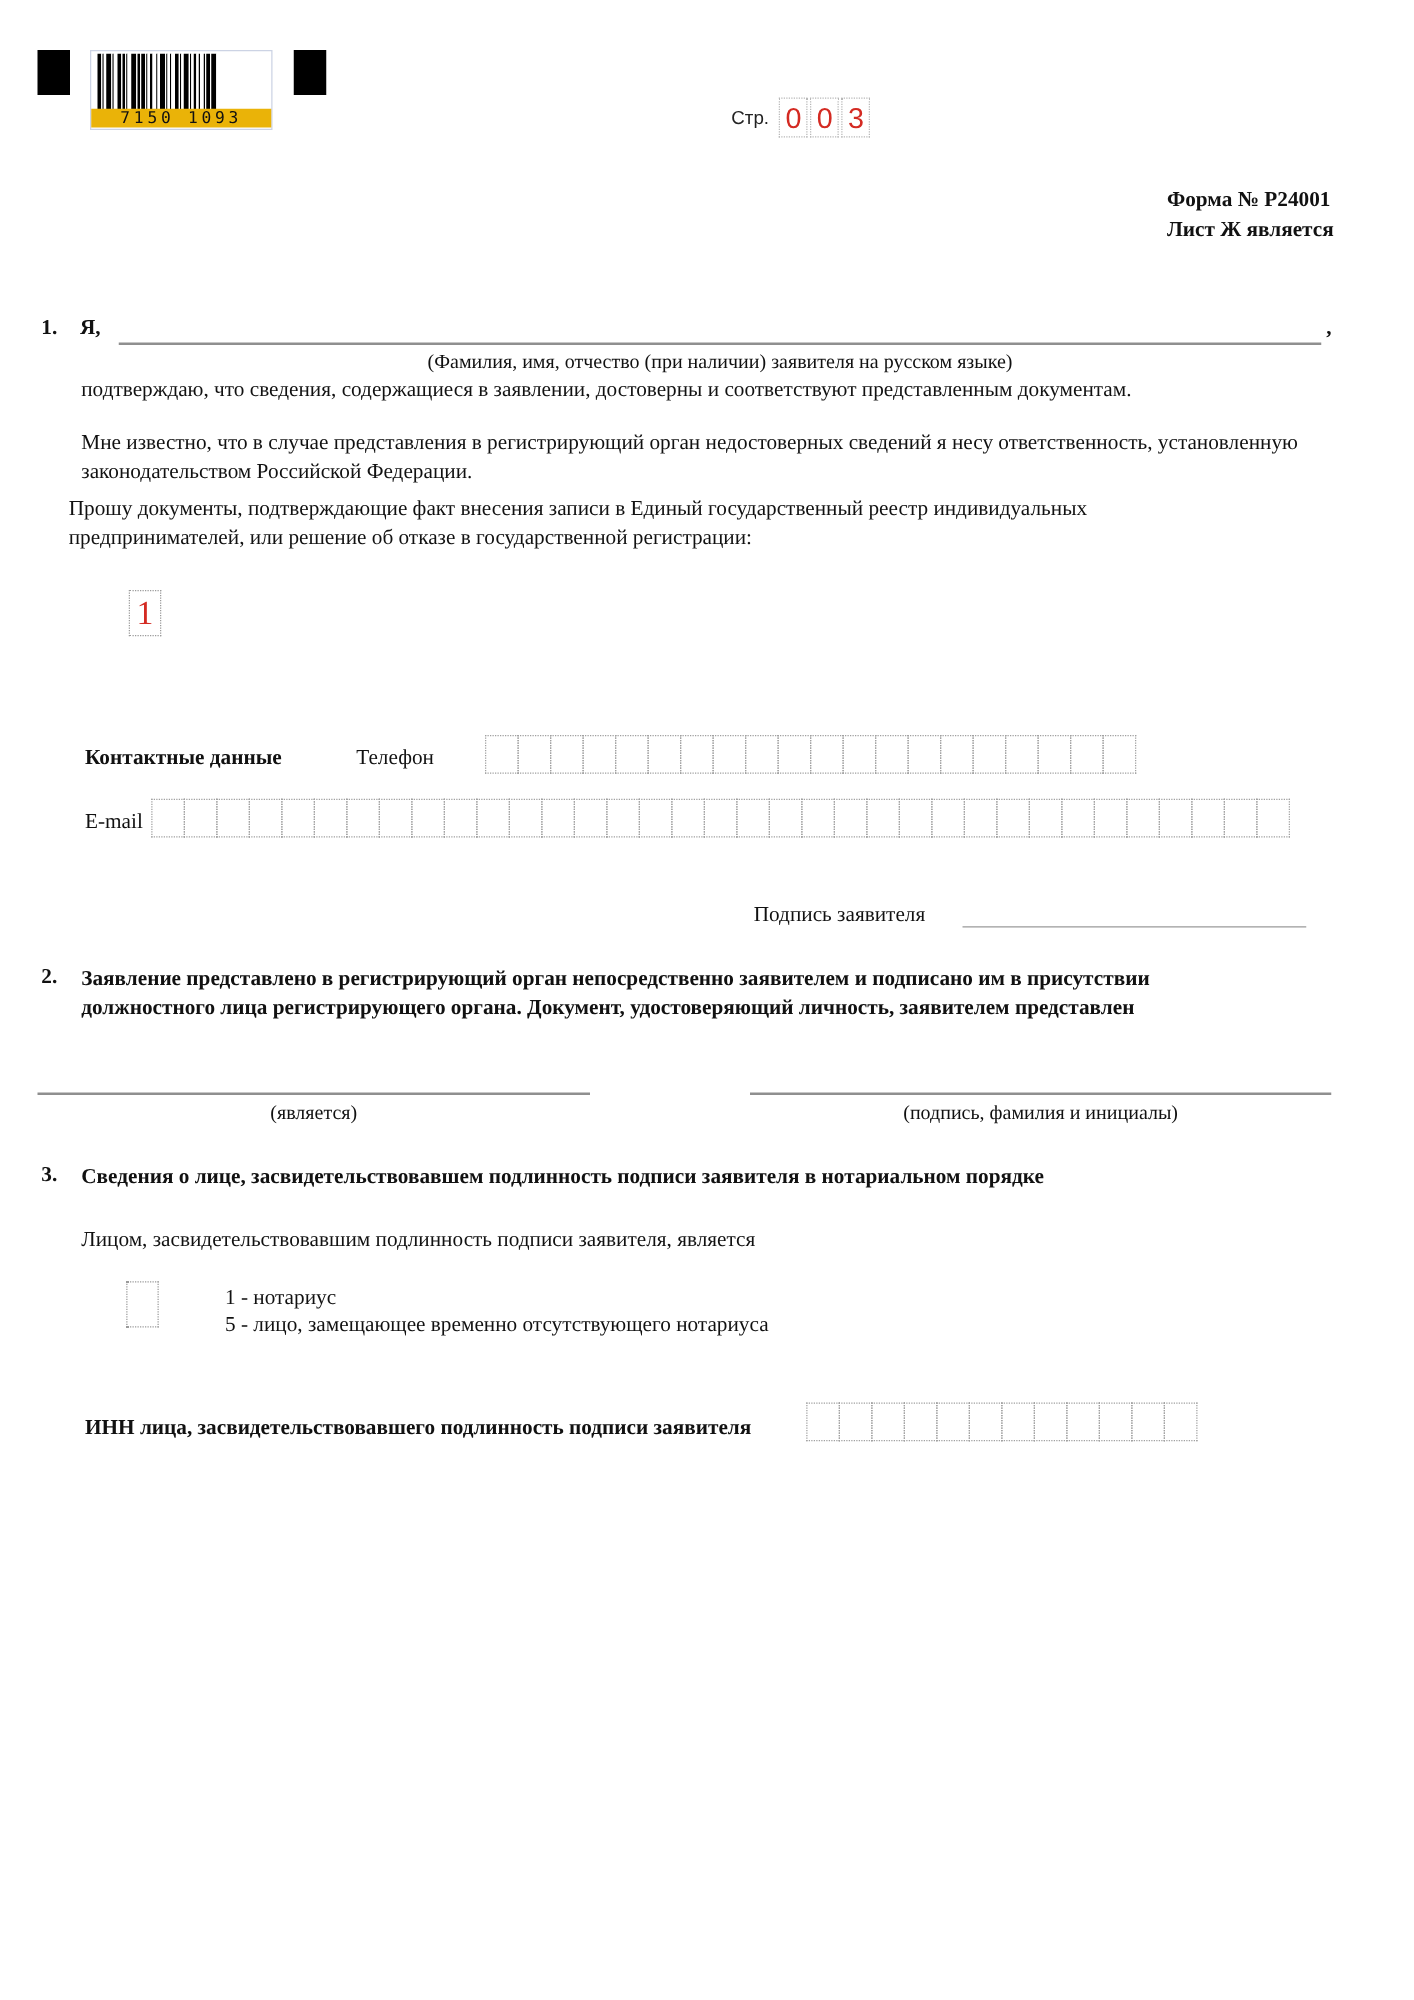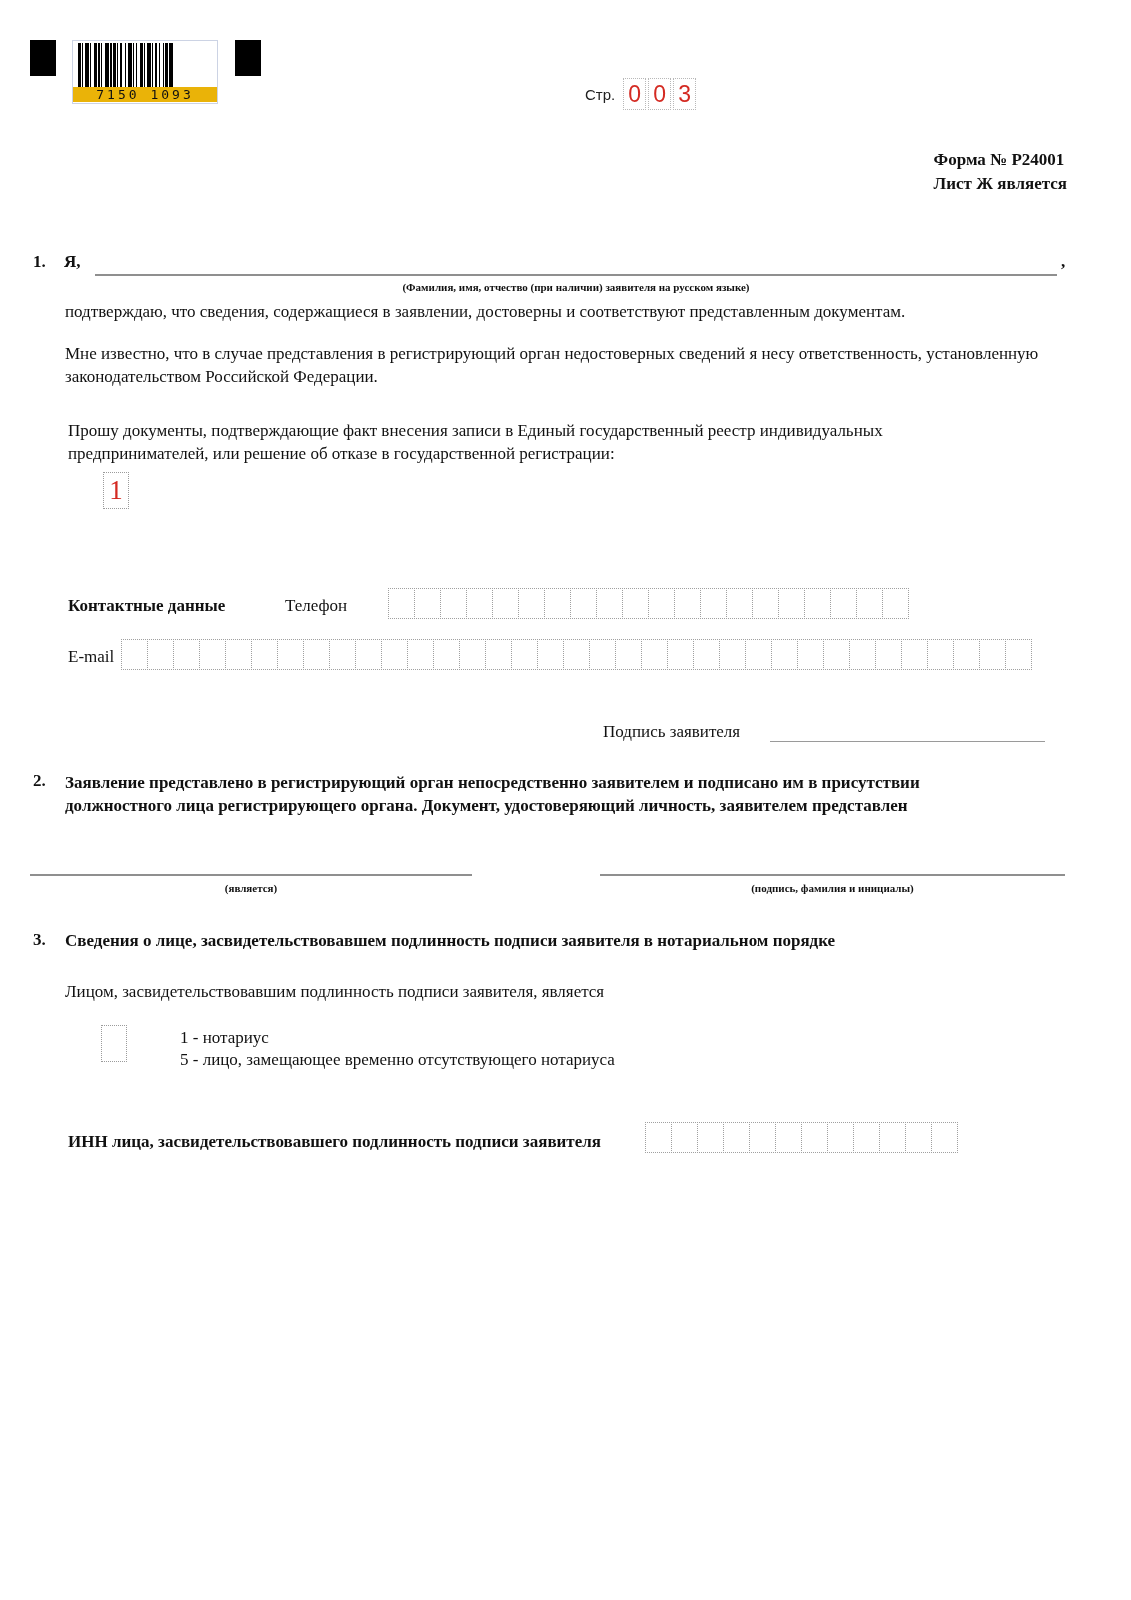--- a/index.html
+++ b/index.html
@@ -4,21 +4,21 @@
 <style>
   * { margin:0; padding:0; box-sizing:border-box; }
   html,body { background:#fff; }
   .page {
     position:relative; width:1131px; height:1600px; background:#fff;
     font-family:"Liberation Serif", serif; color:#111; font-size:17px;
     overflow:hidden; margin:0 auto;
   }
   .abs { position:absolute; }
   .b { font-weight:bold; }
-  .small { font-size:11px;font-weight:bold; }
+  .small { font-size:16px; }
   
   .regsq { position:absolute; width:26px; height:36px; background:#000; }
   .barcode { position:absolute; left:72px; top:40px; width:146px; height:64px;
     border:1px solid #ccd3e4; background:#fff; }
   .bars { display:flex; height:48px; padding:2px 5px 0 5px; overflow:hidden; }
   .bars .bar { background:#000; height:100%; flex:none; }
   .bars .gap { background:#fff; height:100%; flex:none; }
   .bc-digits { position:absolute; left:0; right:0; bottom:1px; text-align:center;
     background:#eab308; font-family:"DejaVu Sans Mono", monospace; font-size:13px;
     letter-spacing:3px; line-height:15px; }
@@ -121,21 +121,21 @@
   </div>
 
   <div class="abs b" style="left:33px; top:252px;">1.</div>
   <div class="abs b" style="left:64px; top:252px;">Я,</div>
   <div class="rule" style="left:95px; top:254px; width:962px;"></div>
   <div class="abs b" style="left:1061px; top:252px;">,</div>
   <div class="abs small cap-center" style="left:95px; top:281px; width:962px;">(Фамилия, имя, отчество (при наличии) заявителя на русском языке)</div>
 
   <div class="para" style="left:65px; top:343px; width:975px;">Мне известно, что в случае представления в регистрирующий орган недостоверных сведений я несу ответственность, установленную законодательством Российской Федерации.</div>
   <div class="para" style="left:65px; top:301px; width:985px;">подтверждаю, что сведения, содержащиеся в заявлении, достоверны и соответствуют представленным документам.</div>
-  <div class="para" style="left:68px; top:396px; width:940px;margin-top:24px;">Прошу документы, подтверждающие факт внесения записи в Единый государственный реестр индивидуальных предпринимателей, или решение об отказе в государственной регистрации:</div>
+  <div class="para" style="left:55px; top:396px; width:940px;">Прошу документы, подтверждающие факт внесения записи в Единый государственный реестр индивидуальных предпринимателей, или решение об отказе в государственной регистрации:</div>
 
   <div class="choice-box" style="left:103px; top:472px;">1</div>
 
   <div class="abs b" style="left:68px; top:596px;">Контактные данные</div>
   <div class="abs" style="left:285px; top:596px;">Телефон</div>
   <div class="cellrow" style="left:388px; top:588px;">
       <span class="cell"></span>
       <span class="cell"></span>
       <span class="cell"></span>
       <span class="cell"></span>

